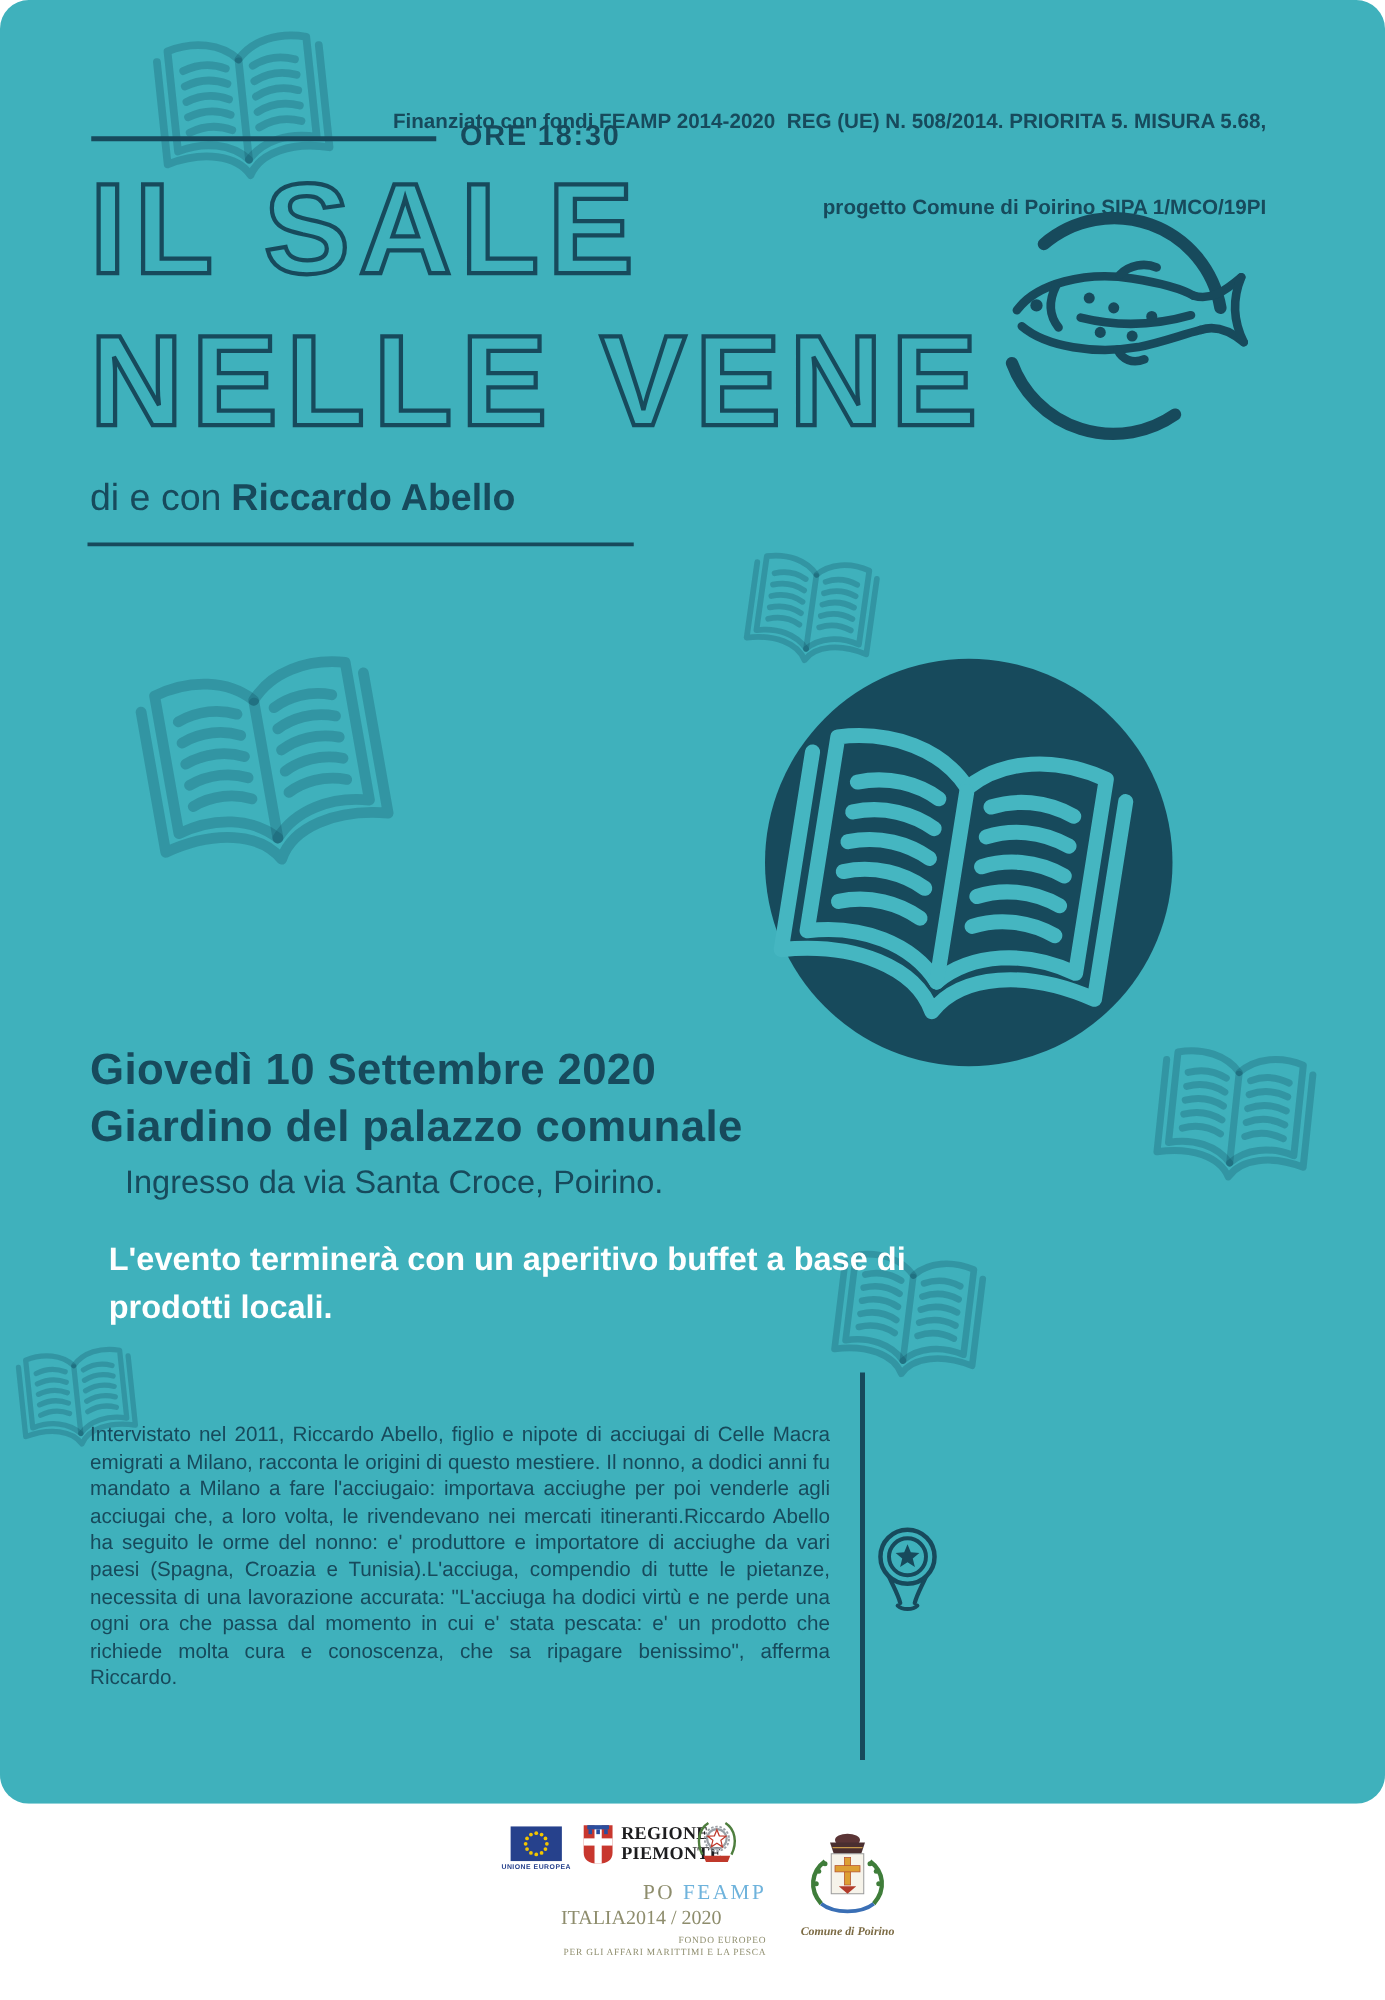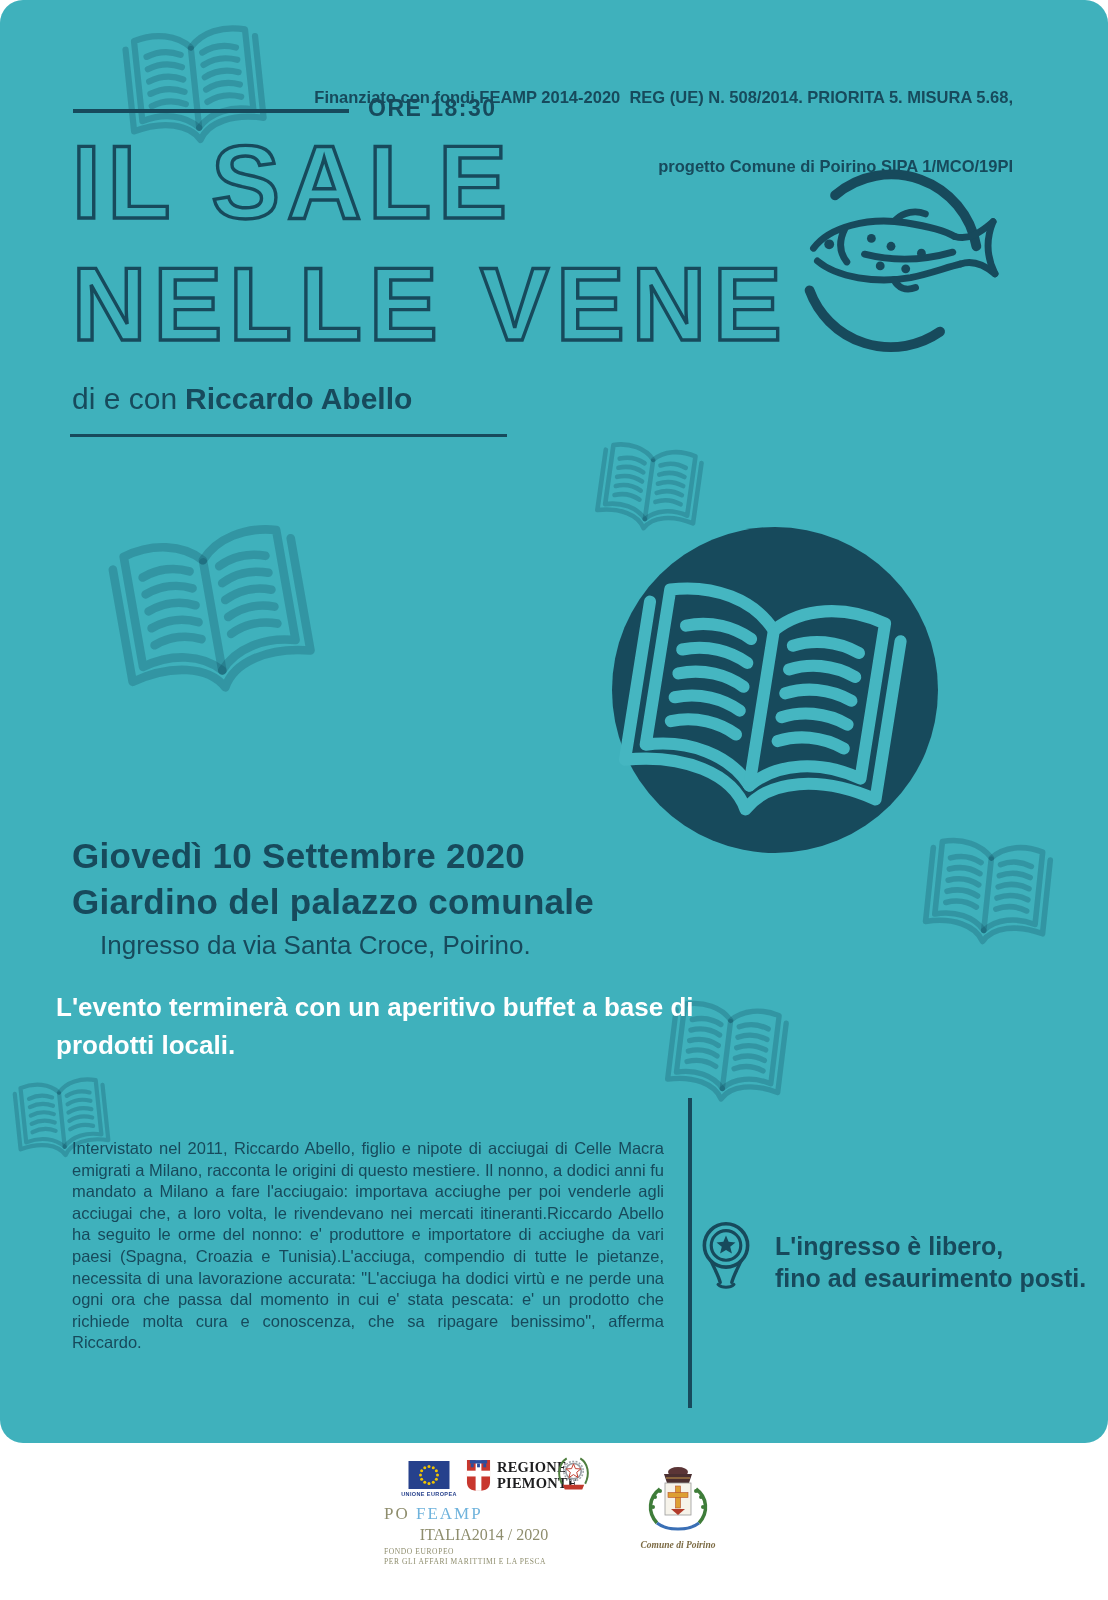--- a/index.html
+++ b/index.html
@@ -32,34 +32,34 @@
   .byline{left:72px;top:382px;color:var(--dark);font-size:30px;}
   .byline .name{font-weight:bold;margin-left:8px;}
   .byline-rule{left:70px;top:434px;width:437px;height:3px;background:var(--dark);}
 
   .watermark{color:var(--watermark);}
   .bigbook{color:var(--circle_book);}
 
   .date-block{left:72px;top:833px;color:var(--dark);font-weight:bold;font-size:35px;line-height:46px;letter-spacing:0.3px;}
   .entrance{left:76px;top:930px;color:var(--dark);font-size:26px;margin-left:24px;}
 
-  .highlight{left:56px;top:988px;width:660px;color:var(--white);font-weight:bold;font-size:26px;line-height:38px;}
+  .highlight{left:87px;top:988px;width:660px;color:var(--white);font-weight:bold;font-size:26px;line-height:38px;}
 
   .body-text{left:72px;top:1138px;width:592px;color:var(--dark);font-size:16.5px;line-height:21.6px;
     text-align:justify;}
 
   .v-divider{left:688px;top:1098px;width:3.5px;height:310px;background:var(--dark);}
 
   .free-entry{left:775px;top:1230px;color:var(--dark);font-weight:bold;font-size:25px;line-height:32px;}
 
   #footer{position:absolute;left:0;top:1443px;width:1108px;height:157px;background:var(--white);padding-left:45px;}
   .eu-label{left:396px;top:48px;width:66px;text-align:center;color:var(--eu_blue);font-size:5.5px;font-weight:bold;letter-spacing:0.4px;}
   .region-text{left:497px;top:17px;font-family:"Liberation Serif",serif;font-weight:bold;color:#1d1d1f;
     font-size:14.5px;line-height:15.5px;letter-spacing:0.2px;}
-  .feamp-block{left:384px;top:61px;width:200px;text-align:left;font-family:"Liberation Serif",serif;color:var(--olive);}
+  .feamp-block{left:413px;top:61px;width:200px;text-align:right;font-family:"Liberation Serif",serif;color:var(--olive);}
   .feamp-l1{font-size:17px;letter-spacing:2px;}
   .feamp-l1 .feamp{color:var(--feamp_blue);}
   .feamp-l2{font-size:16px;margin-top:2px;display:flex;justify-content:center;}
   .feamp-sub{font-size:7.5px;letter-spacing:0.6px;line-height:9.5px;margin-top:3px;}
   .poirino-block{left:636px;top:22px;width:84px;text-align:center;}
   .poirino-label{font-family:"Liberation Serif",serif;font-style:italic;font-weight:bold;color:#7c6b44;font-size:9.5px;margin-top:1px;}
 </style>
 </head>
 <body>
 
@@ -168,24 +168,20 @@
     <div class="abs v-divider"></div>
 
     <svg class="abs" style="left:694px;top:1218px" width="64" height="76" viewBox="0 0 60 72" fill="none" stroke="#174a5c" stroke-linecap="round">
       <circle cx="30" cy="26" r="20.5" stroke-width="3.4"></circle>
       <circle cx="30" cy="26" r="14" stroke-width="3"></circle>
       <polygon points="30,16.5 32.5,22.6 39,23.1 34,27.3 35.6,33.7 30,30.2 24.4,33.7 26,27.3 21,23.1 27.5,22.6" fill="#174a5c" stroke="none"></polygon>
       <path d="M16 41 C20 50 23 55 24.5 61" stroke-width="3.2"></path>
       <path d="M44 41 C40 50 37 55 35.5 61" stroke-width="3.2"></path>
       <path d="M22.5 63 C26 66.5 34 66.5 37.5 63" stroke-width="3"></path>
     </svg>
-    <div class="abs free-entry">
-      <div>L'ingresso è libero,</div>
-      <div>fino ad esaurimento posti.</div>
-    </div>
   </div>
 
   <div id="footer">
 
     <svg class="abs" style="left:408px;top:18px" width="42" height="28" viewBox="0 0 41 28">
       <rect x="0" y="0" width="41" height="28" fill="#26418c"></rect>
       <g fill="#f2c500">
         <circle cx="20.5" cy="5.5" r="1.5"></circle>
           <circle cx="24.75" cy="6.64" r="1.5"></circle>
           <circle cx="27.86" cy="9.75" r="1.5"></circle>

